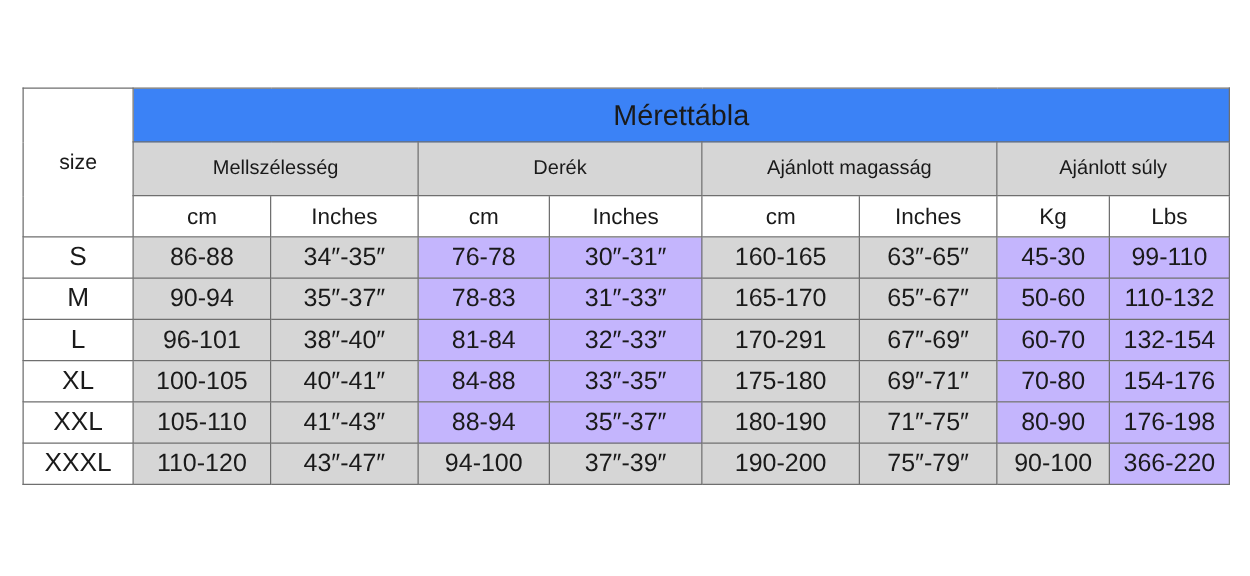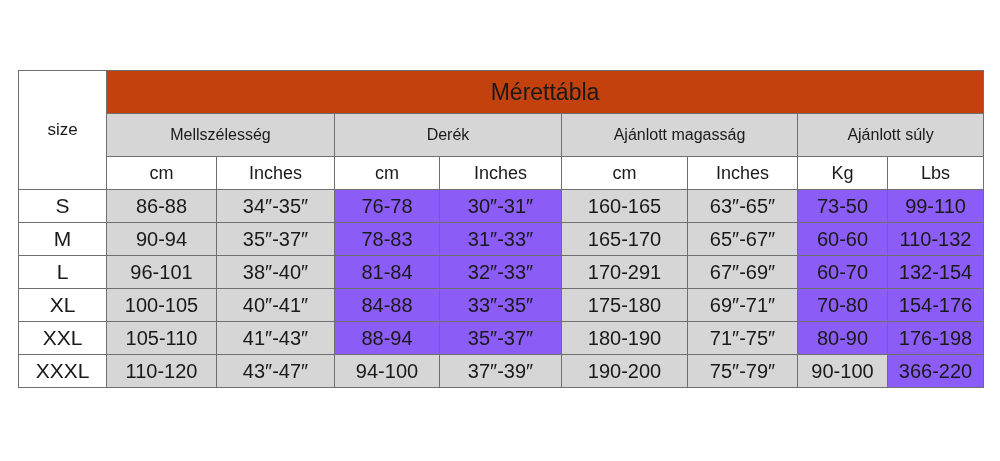--- a/index.html
+++ b/index.html
@@ -27,21 +27,21 @@
   }
   table.size-chart td, table.size-chart th {
     border: 1px solid #6f6f6f;
     text-align: center;
     vertical-align: middle;
     font-weight: normal;
     color: #1a1a1a;
     padding: 0;
   }
   .title-cell {
-    background: #c2410c;
+    background: #3b82f6;
     height: 42px;
     font-size: 23px;
   }
   .size-label-cell {
     background: #ffffff;
     font-size: 17px;
     margin-top: 31px;
   }
   .group-cell {
     background: #d6d6d6;
@@ -55,21 +55,21 @@
   }
   .row-size {
     font-size: 21px;
     height: 32px;
     background: #ffffff;
   }
   td.shaded {
     background: #d6d6d6;
   }
   td.plain {
-    background: #8b5cf6;
+    background: #c4b5fd;
   }
   .data-cell {
     font-size: 20px;
     height: 32px;
     margin-left: 36px;
   }
   
   col.c-size { width: 88px; }
   col.c-chest-cm { width: 110px; }
   col.c-chest-in { width: 118px; }
@@ -119,32 +119,32 @@
       </tr>
 
       <tr>
         <td class="row-size">S</td>
         <td class="data-cell shaded">86-88</td>
         <td class="data-cell shaded">34″-35″</td>
         <td class="data-cell plain">76-78</td>
         <td class="data-cell plain">30″-31″</td>
         <td class="data-cell shaded">160-165</td>
         <td class="data-cell shaded">63″-65″</td>
-        <td class="data-cell plain">73-50</td>
+        <td class="data-cell plain">45-30</td>
         <td class="data-cell plain">99-110</td>
       </tr>
       <tr>
         <td class="row-size">M</td>
         <td class="data-cell shaded">90-94</td>
         <td class="data-cell shaded">35″-37″</td>
         <td class="data-cell plain">78-83</td>
         <td class="data-cell plain">31″-33″</td>
         <td class="data-cell shaded">165-170</td>
         <td class="data-cell shaded">65″-67″</td>
-        <td class="data-cell plain">60-60</td>
+        <td class="data-cell plain">50-60</td>
         <td class="data-cell plain">110-132</td>
       </tr>
       <tr>
         <td class="row-size">L</td>
         <td class="data-cell shaded">96-101</td>
         <td class="data-cell shaded">38″-40″</td>
         <td class="data-cell plain">81-84</td>
         <td class="data-cell plain">32″-33″</td>
         <td class="data-cell shaded">170-291</td>
         <td class="data-cell shaded">67″-69″</td>

